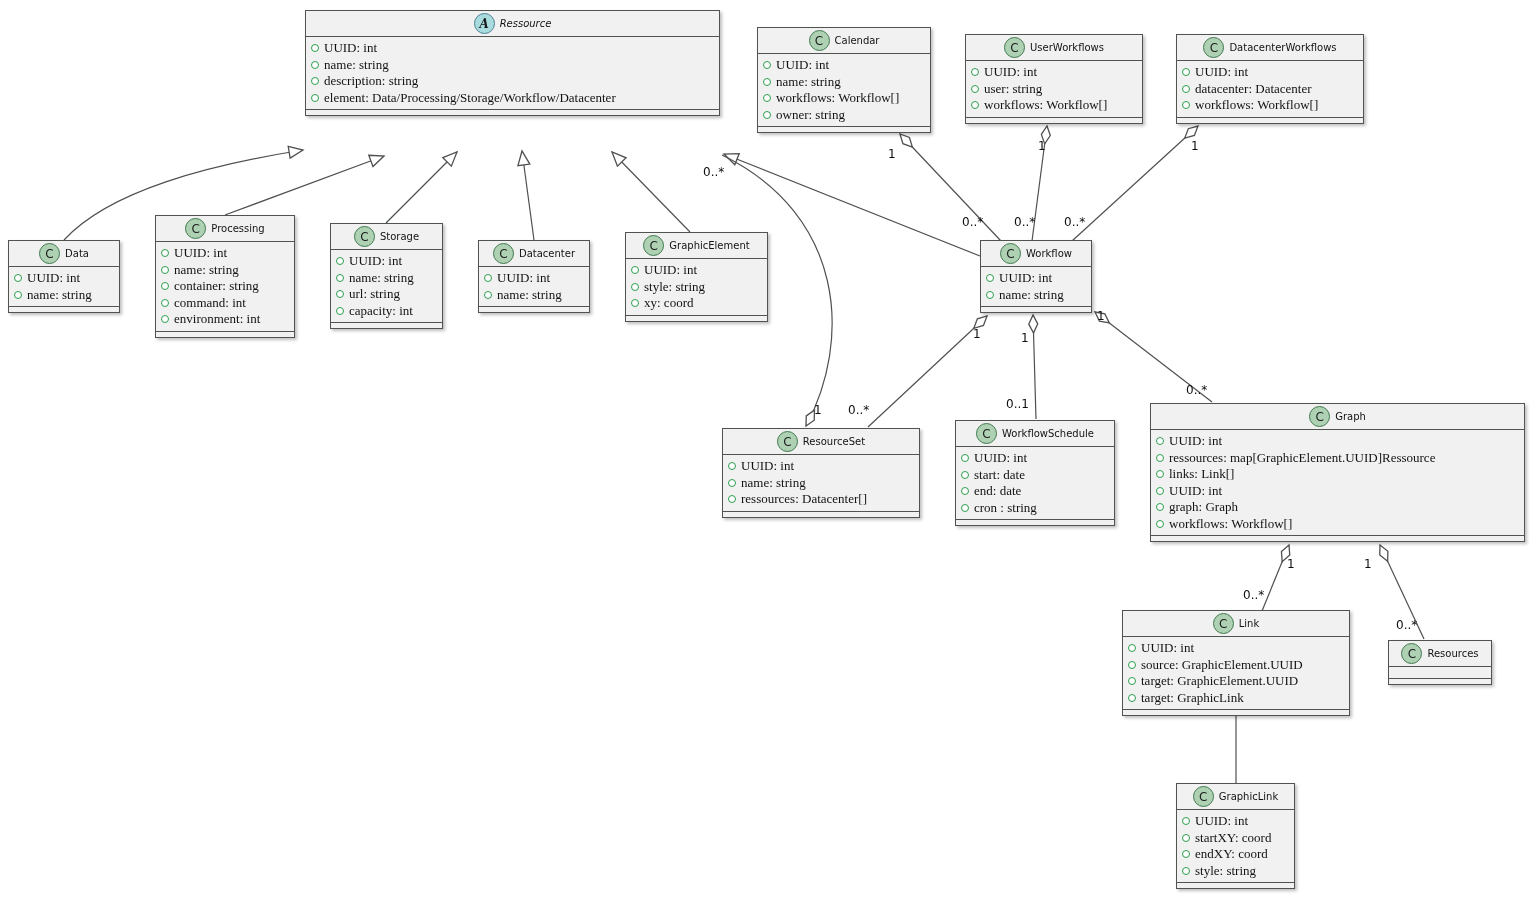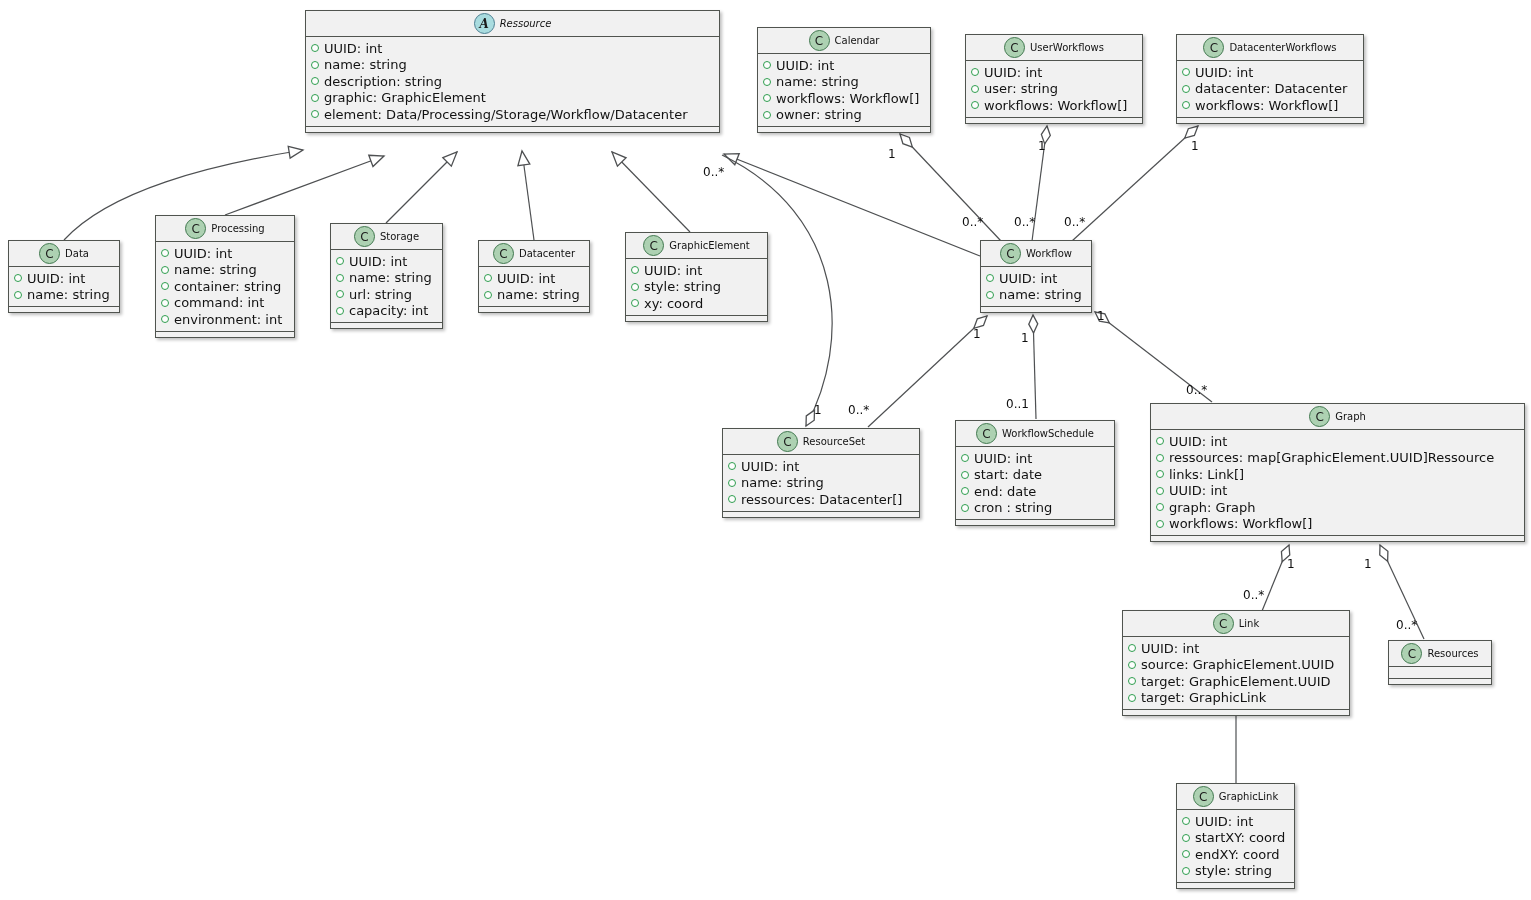--- a/index.html
+++ b/index.html
@@ -24,21 +24,21 @@
     border:1px solid #41784f; display:flex; align-items:center; justify-content:center;
     font-size:12px; color:#1c1c1c; flex:none; line-height:1;
   }
   .abstract .cls-icon {
     background:#A9DCDF; border-color:#4c7f91; font-style:italic;
     font-family:"DejaVu Serif","Liberation Serif",serif; font-weight:bold;
   }
   .cls-name { font-size:10px; color:#121212; white-space:nowrap; }
   .abstract .cls-name { font-style:italic; }
   .cls-attrs { padding:3px 6px 3px 5px; border-bottom:1px solid #50544f; min-height:5px; }
-  .attr-row { display:flex; align-items:center; gap:5px; height:16.5px; white-space:nowrap; }
+  .attr-row { display:flex; align-items:center; gap:5px; height:16.5px; white-space:nowrap;font-family:Liberation Serif, serif; }
   .attr-dot {
     width:6px; height:6px; border:1.5px solid #2f9e4f; border-radius:50%;
     background:#fdfdfd; flex:none; box-sizing:content-box;
   }
   .attr-text { font-size:13px; color:#121212; }
   .cls-methods { height:5px; }
 </style>
 </head>
 <body>
 
@@ -100,24 +100,20 @@
         <div class="attr-row">
           <span class="attr-dot"></span>
           <span class="attr-text">name: string</span>
         </div>
         <div class="attr-row">
           <span class="attr-dot"></span>
           <span class="attr-text">description: string</span>
         </div>
         <div class="attr-row">
           <span class="attr-dot"></span>
-          <span class="attr-text">graphic: GraphicElement</span>
-        </div>
-        <div class="attr-row">
-          <span class="attr-dot"></span>
           <span class="attr-text">element: Data/Processing/Storage/Workflow/Datacenter</span>
         </div>
       </div>
       <div class="cls-methods"></div>
     </div>
     <div class="class-box" style="left: 757px; top: 27px; width: 174px;">
       <div class="cls-head">
         <span class="cls-icon">C</span>
         <span class="cls-name">Calendar</span>
       </div>

